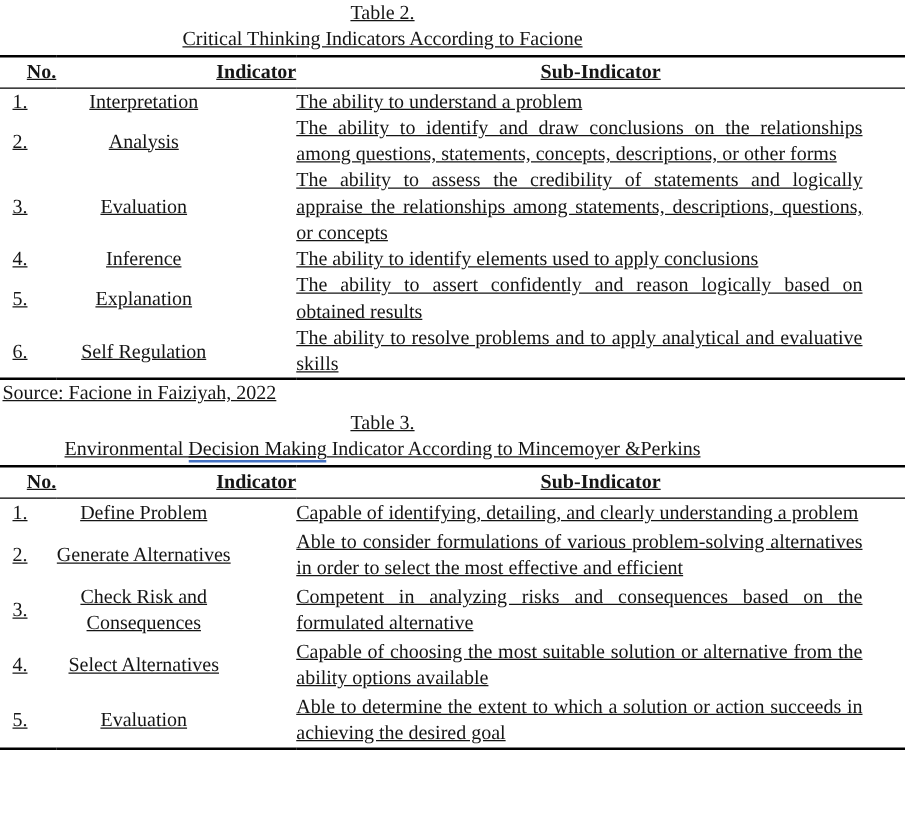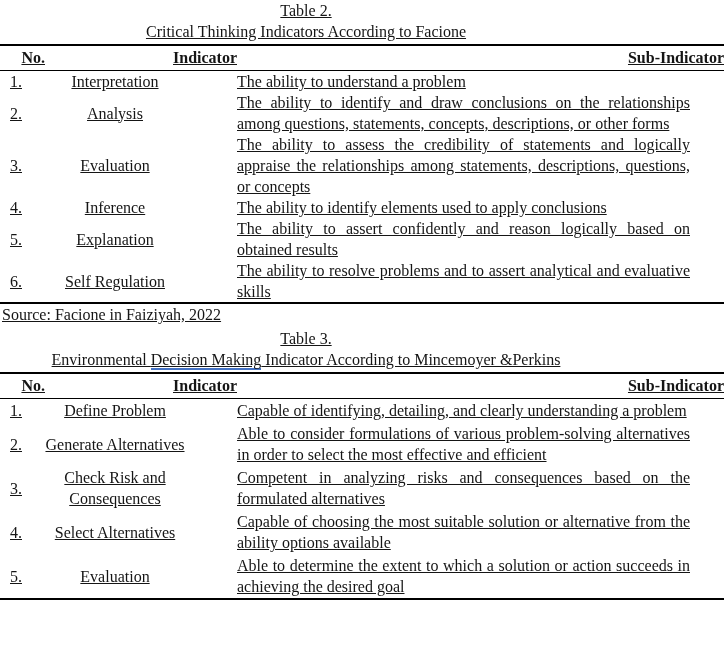--- a/index.html
+++ b/index.html
@@ -27,21 +27,21 @@
   col.c2 { width: 192px; }
   col.c3 { width: 487px; }
   th, td { padding: 0; vertical-align: middle; font-weight: normal; }
   thead th {
     font-weight: bold;
     border-bottom: 1px solid #000;
     padding: 1px 0 2px 0;
   }
   th.no  { text-align: right; padding-left: 14px; }
   th.ind { text-align: right; }
-  th.sub { text-align: right; margin-top: 40px; }
+  th.sub { text-align: center; margin-top: 40px; }
   td.no  { text-align: left; padding-left: 10px; }
   td.ind { text-align: center; padding-right: 52px; }
   td.sub { text-align: justify; padding-right: 34px; }
   table.t3 td { padding-top: 1px; padding-bottom: 1px; }
   .source { text-align: left; padding-left: 2px; }
   .ul-phrase {
     text-decoration: underline;
     border-bottom: 2px solid var(--accent-underline);
   }
 </style>
@@ -88,21 +88,21 @@
         <td class="sub">The ability to identify elements used to apply conclusions</td>
       </tr>
       <tr>
         <td class="no">5.</td>
         <td class="ind">Explanation</td>
         <td class="sub">The ability to assert confidently and reason logically based on obtained results</td>
       </tr>
       <tr>
         <td class="no">6.</td>
         <td class="ind">Self Regulation</td>
-        <td class="sub">The ability to resolve problems and to assert analytical and evaluative skills</td>
+        <td class="sub">The ability to resolve problems and to apply analytical and evaluative skills</td>
       </tr>
     </tbody>
   </table>
 
   <div class="source">Source: Facione in Faiziyah, 2022</div>
 
   <div class="caption mt">Table 3.</div>
   <div class="caption"><span>Environmental </span><span class="ul-phrase">Decision Making</span><span> Indicator According to Mincemoyer &amp;Perkins</span></div>
 
   <table class="doc t3">
@@ -125,21 +125,21 @@
         <td class="sub">Capable of identifying, detailing, and clearly understanding a problem</td>
       </tr>
       <tr>
         <td class="no">2.</td>
         <td class="ind">Generate Alternatives</td>
         <td class="sub">Able to consider formulations of various problem-solving alternatives in order to select the most effective and efficient</td>
       </tr>
       <tr>
         <td class="no">3.</td>
         <td class="ind">Check Risk and Consequences</td>
-        <td class="sub">Competent in analyzing risks and consequences based on the formulated alternatives</td>
+        <td class="sub">Competent in analyzing risks and consequences based on the formulated alternative</td>
       </tr>
       <tr>
         <td class="no">4.</td>
         <td class="ind">Select Alternatives</td>
         <td class="sub">Capable of choosing the most suitable solution or alternative from the ability options available</td>
       </tr>
       <tr>
         <td class="no">5.</td>
         <td class="ind">Evaluation</td>
         <td class="sub">Able to determine the extent to which a solution or action succeeds in achieving the desired goal</td>

